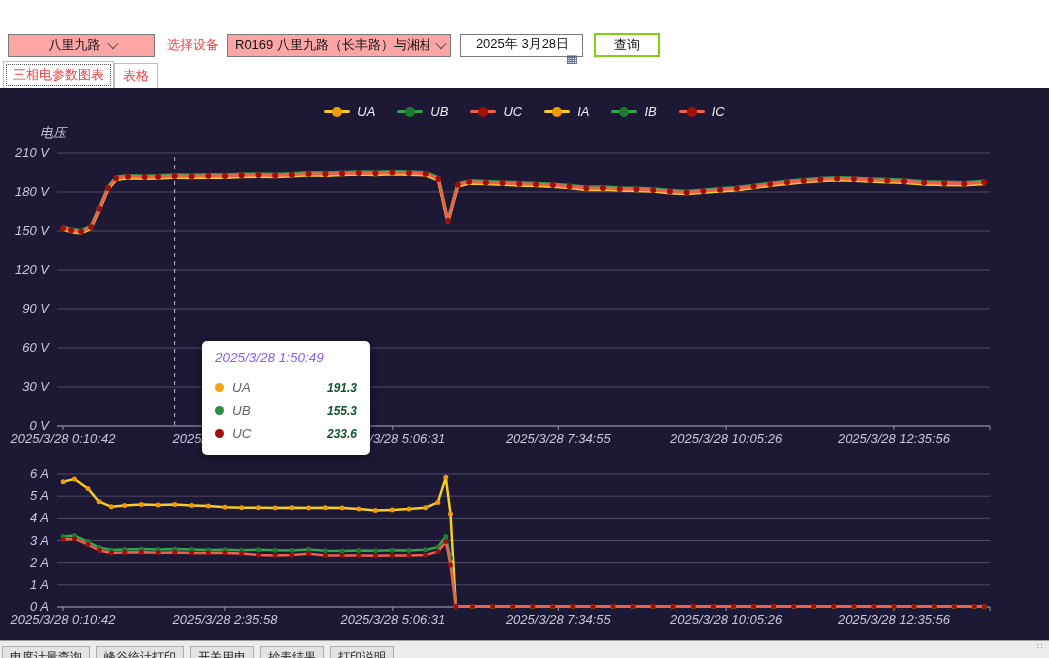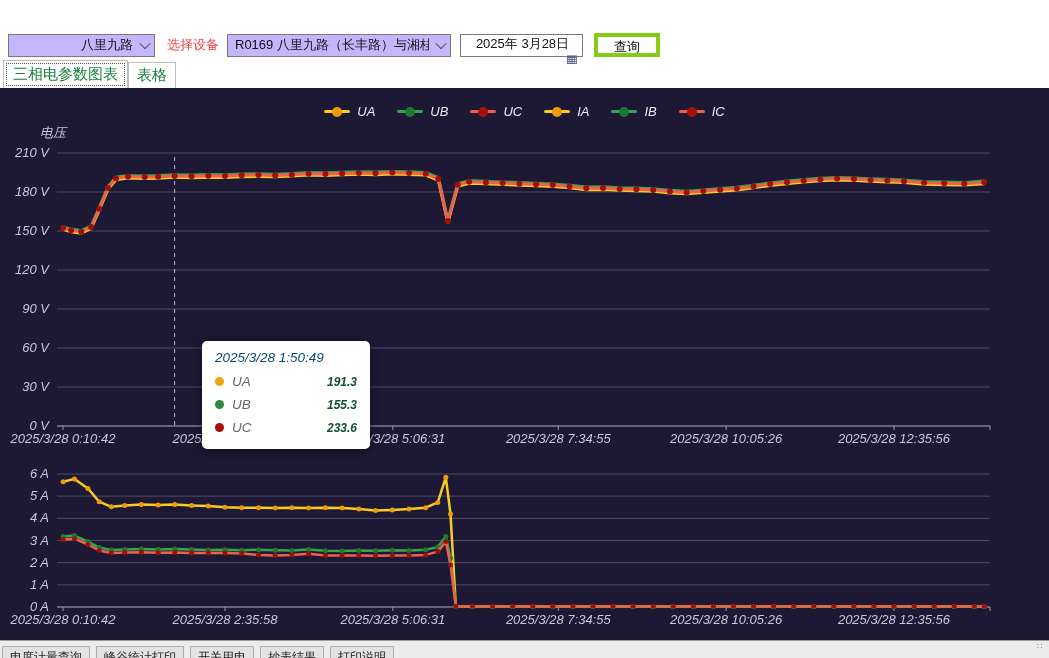--- a/index.html
+++ b/index.html
@@ -9,49 +9,49 @@
   
   .titlebar{position:absolute;top:0;left:0;width:100%;height:26px;background:#ffffff;border-bottom:1px solid #e6e6e6;display:flex;align-items:center;margin-top:40px;}
   .app-icon{width:16px;height:16px;margin-left:8px;border-radius:50%;background:#1e78d7;position:relative;flex:0 0 auto;}
   .app-icon::before{content:"";position:absolute;inset:3px;border:1.5px solid #fff;border-radius:50%;border-left-color:transparent;border-bottom-color:transparent;transform:rotate(-20deg);}
   .title-text{margin-left:7px;font-size:13px;color:#111;}
   .win-controls{position:absolute;right:6px;top:0;height:26px;display:flex;}
   .win-btn{width:44px;height:26px;display:flex;align-items:center;justify-content:center;font-size:13px;color:#222;cursor:pointer;}
 
   
   .toolbar{position:absolute;top:26px;left:0;width:100%;height:38px;background:#ffffff;display:flex;align-items:center;}
-  .combo{display:inline-flex;align-items:center;justify-content:flex-end;background:#c4b5fd;border:1px solid #7a7a7a;height:23px;font-size:13px;color:#111;padding:0 5px 0 7px;box-sizing:border-box;}
+  .combo{display:inline-flex;align-items:center;justify-content:center;background:#fca5a5;border:1px solid #7a7a7a;height:23px;font-size:13px;color:#111;padding:0 5px 0 7px;box-sizing:border-box;}
   .combo .val{white-space:nowrap;overflow:hidden;}
   .chev{width:7px;height:7px;border-right:1.5px solid #505050;border-bottom:1.5px solid #505050;transform:rotate(45deg) translate(-1px,-1px);margin-left:8px;flex:0 0 auto;}
   #area-select{margin-left:8px;width:147px;}
   .tb-label{margin-left:12px;font-size:13px;color:#ef4444;}
   #device-select{margin-left:8px;width:224px;}
   .datepicker{display:inline-flex;align-items:center;margin-left:9px;width:123px;border:1px solid #7a7a7a;background:#fff;height:23px;font-size:13px;color:#111;padding:0 4px 0 6px;box-sizing:border-box;flex-direction:column;}
   .cal-icon{margin-left:auto;font-size:13px;color:#44577d;line-height:1;}
   .dp-arrow{font-size:8px;color:#333;margin-left:3px;}
-  .query-btn{margin-left:11px;width:66px;height:24px;background:#fdfdfd;border:4px solid #84cc16;font-size:13px;color:#111;font-family:inherit;cursor:pointer;}
+  .query-btn{margin-left:11px;width:66px;height:24px;background:#fdfdfd;border:2px solid #84cc16;font-size:13px;color:#111;font-family:inherit;cursor:pointer;}
 
   
   .tabbar{position:absolute;top:64px;left:0;width:100%;height:24px;background:#fff;display:flex;align-items:flex-end;padding-left:3px;box-sizing:border-box;}
-  .tab{position:relative;border:1px solid #bdbdbd;border-bottom:none;background:#fff;font-size:15px;color:#15803d;padding:3px 8px;cursor:pointer;}
+  .tab{position:relative;border:1px solid #bdbdbd;border-bottom:none;background:#fff;font-size:13px;color:#ef4444;padding:3px 8px;cursor:pointer;}
   .tab.active{padding:4px 9px;z-index:2;}
   .tab .focusbox{position:absolute;inset:2px;border:1px dotted #555;pointer-events:none;}
 
   
   .chart-region{position:absolute;top:88px;left:0;width:1049px;height:552px;background:#1d1834;font-style:italic;}
   #charts{position:absolute;top:0;left:0;}
   .legend{position:absolute;top:16px;left:0;right:0;display:flex;justify-content:center;align-items:center;gap:22px;z-index:3;}
   .lg-item{display:flex;align-items:center;cursor:pointer;}
   .lg-line{position:relative;width:26px;height:3px;border-radius:2px;}
   .lg-dot{position:absolute;left:50%;top:50%;transform:translate(-50%,-50%);width:10px;height:10px;border-radius:50%;}
   .lg-label{margin-left:7px;font-size:13px;color:#ecebf4;}
 
   
   .tooltip{position:absolute;left:202px;top:253px;width:142px;background:#ffffff;border-radius:5px;box-shadow:0 2px 10px rgba(0,0,0,.5);padding:9px 13px 10px;z-index:5;}
-  .tp-title{font-size:13.5px;color:#0c4a6e;margin-bottom:5px;white-space:nowrap;}
+  .tp-title{font-size:13.5px;color:#8b5cf6;margin-bottom:11px;white-space:nowrap;}
   .tp-row{display:flex;align-items:center;height:23px;font-size:13.5px;color:#666;}
   .tp-dot{width:9px;height:9px;border-radius:50%;margin-right:8px;flex:0 0 auto;}
   .tp-val{margin-left:auto;font-weight:bold;color:#14532d;font-size:12px;}
 
   
   .bottom-strip{position:absolute;top:640px;left:0;width:1049px;height:18px;background:#ececec;border-top:1px solid #9b9b9b;box-sizing:border-box;}
   .bb-btn{position:absolute;top:5px;height:22px;background:#e3e3e3;border:1px solid #aeaeae;font-size:12px;color:#222;padding:2px 7px;box-sizing:border-box;white-space:nowrap;cursor:pointer;}
   .grip{position:absolute;left:1037px;top:3px;width:10px;height:10px;color:#8a8a8a;font-size:9px;line-height:5px;letter-spacing:1px;}
 </style>
 </head>

